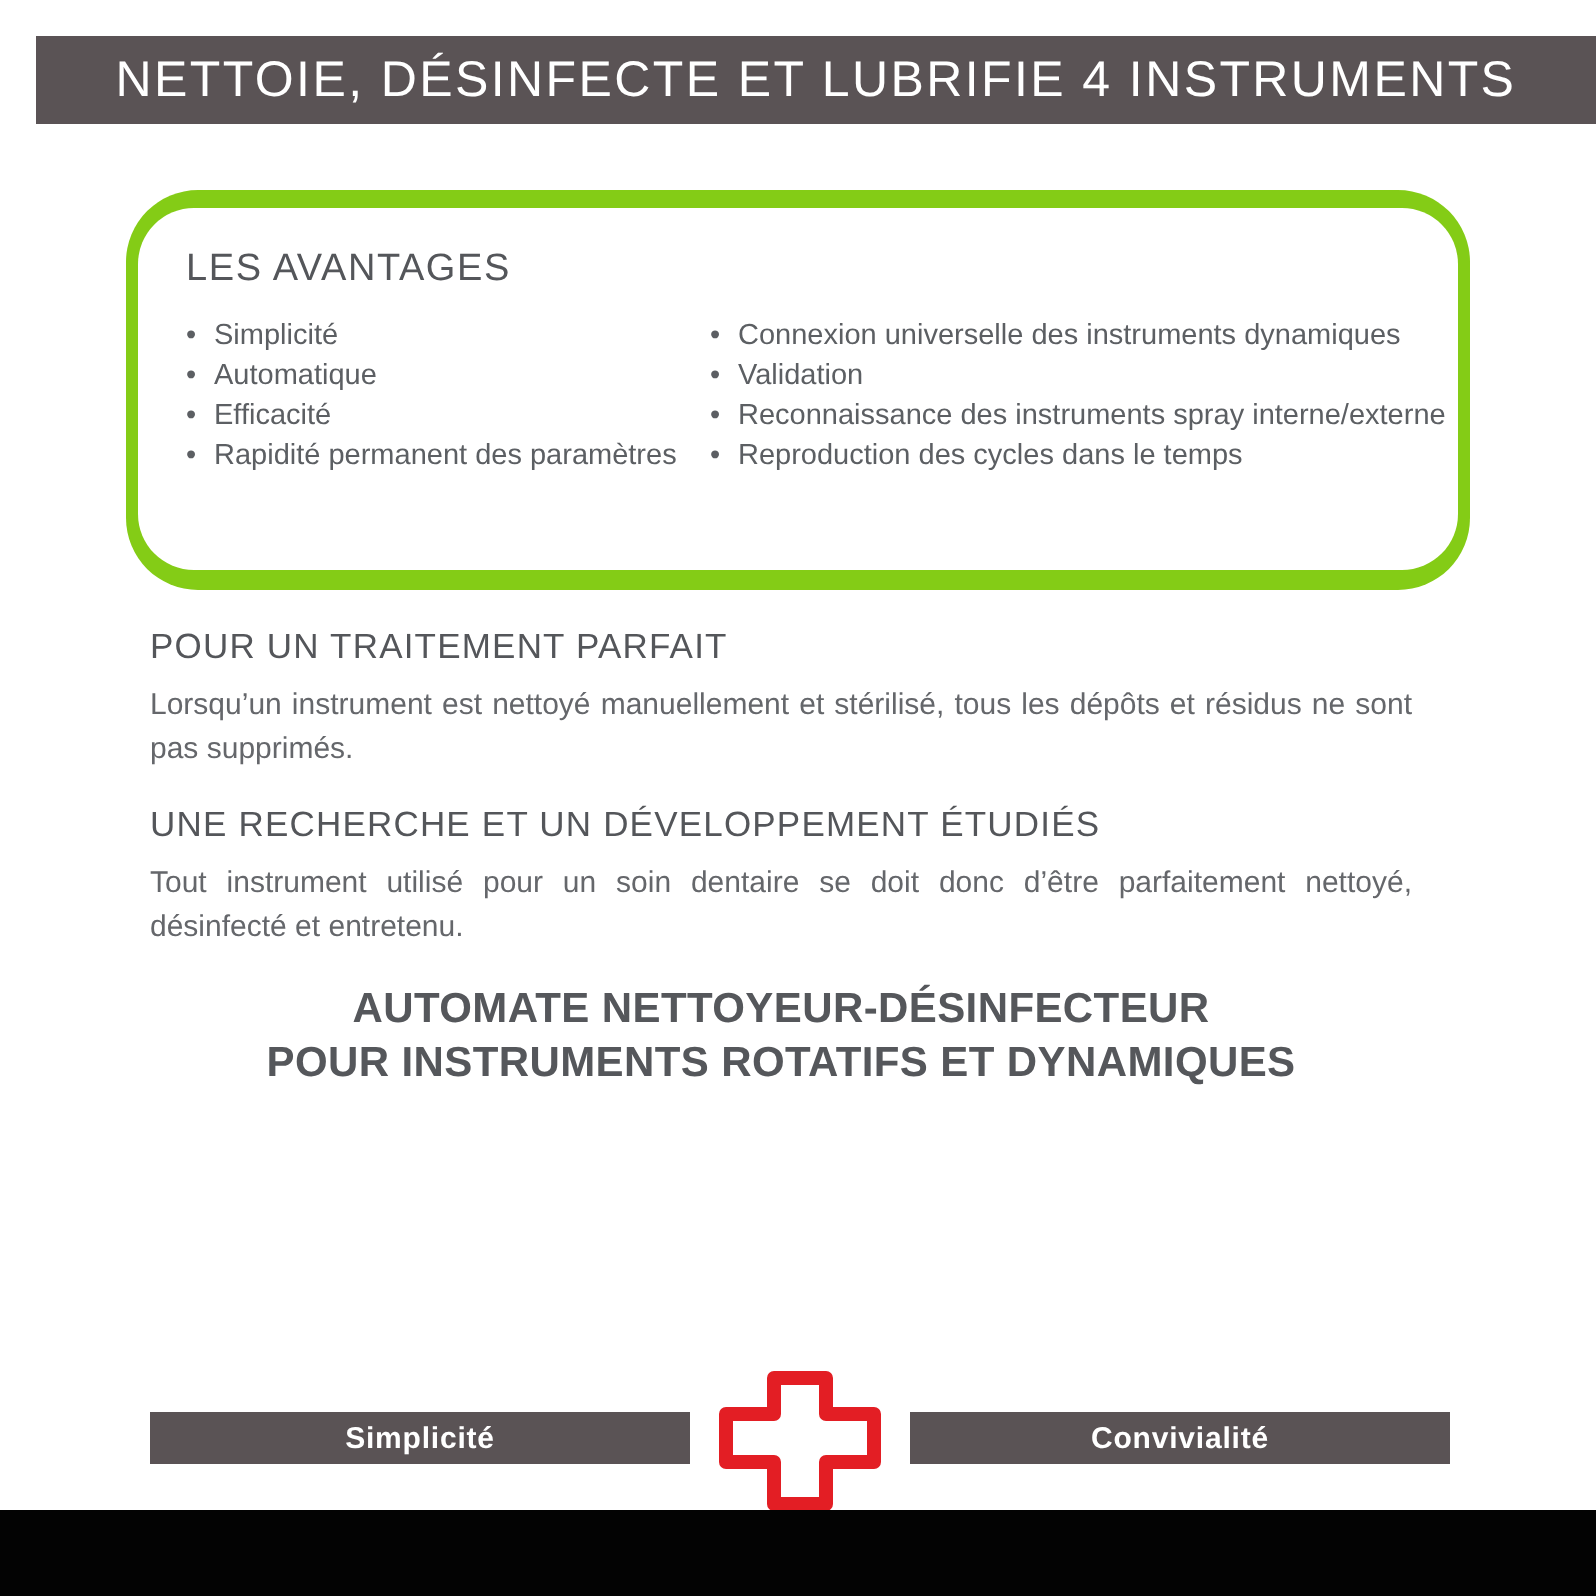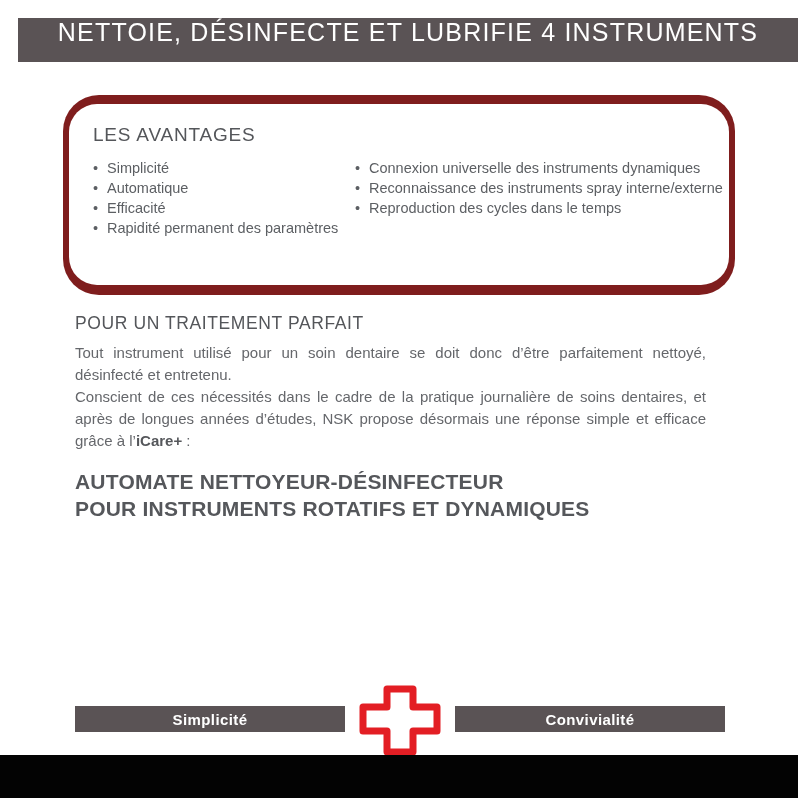--- a/index.html
+++ b/index.html
@@ -3,29 +3,29 @@
 <meta charset="utf-8">
 <style>
   html,body{margin:0;padding:0;background:#fff;}
   .page{
     position:relative;width:798px;height:798px;background:#ffffff;
     font-family:"Liberation Sans",sans-serif;overflow:hidden;
   }
   
   .header-bar{
     position:absolute;left:18px;right:0;top:18px;height:44px;
-    background:#5a5355;display:flex;justify-content:center;
+    background:#5a5355;display:flex;align-items:center;justify-content:center;
   }
   .header-bar .title{
     color:#ffffff;font-size:25px;font-weight:300;letter-spacing:1.2px;white-space:nowrap;
   }
   
   .adv-box{
     position:absolute;left:63px;top:95px;width:672px;height:200px;
-    background:#7f1d1d;border-radius:36px;
+    background:#84cc16;border-radius:36px;
   }
   .adv-inner{
     position:absolute;left:6px;right:6px;top:9px;bottom:10px;
     background:#ffffff;border-radius:28px;
     padding:20px 10px 0 24px;box-sizing:border-box;
   }
   .adv-title{
     color:#54565a;font-size:19px;font-weight:400;letter-spacing:0.8px;margin:0 0 12px 0;
   }
   .adv-cols{display:flex;}
@@ -37,21 +37,21 @@
   .content{position:absolute;left:75px;right:92px;top:313px;color:#65676b;}
   .sec-heading{
     color:#54565a;font-size:17.5px;font-weight:400;letter-spacing:0.6px;margin:0 0 8px 0;
   }
   .content p{
     margin:0;font-size:15px;line-height:22px;text-align:justify;color:#65676b;
   }
   .sec-heading.second{margin-top:16px;}
   .brand{font-weight:bold;color:#55575b;}
   .claim{
-    margin-top:16px;color:#55575b;font-weight:bold;
+    text-align:center;margin-top:16px;color:#55575b;font-weight:bold;
     font-size:21px;line-height:27px;letter-spacing:0.2px;
   }
   
   .bottom-bar{
     position:absolute;top:706px;height:26px;background:#5a5355;
     display:flex;align-items:center;justify-content:center;
   }
   .bottom-bar .bar-label{color:#ffffff;font-size:15px;font-weight:bold;letter-spacing:0.4px;}
   .bar-left{left:75px;width:270px;}
   .bar-right{left:455px;width:270px;}
@@ -73,32 +73,34 @@
       <h2 class="adv-title">LES AVANTAGES</h2>
       <div class="adv-cols">
         <ul class="adv-list left">
           <li>Simplicité</li>
           <li>Automatique</li>
           <li>Efficacité</li>
           <li>Rapidité permanent des paramètres</li>
         </ul>
         <ul class="adv-list">
           <li>Connexion universelle des instruments dynamiques</li>
+          <li>Validation</li>
           <li>Reconnaissance des instruments spray interne/externe</li>
           <li>Reproduction des cycles dans le temps</li>
         </ul>
       </div>
     </div>
   </div>
 
   <div class="content">
     <h3 class="sec-heading">POUR UN TRAITEMENT PARFAIT</h3>
+    <p>Lorsqu’un instrument est nettoyé manuellement et stérilisé, tous les dépôts et résidus ne sont pas supprimés.</p>
 
+    <h3 class="sec-heading second">UNE RECHERCHE ET UN DÉVELOPPEMENT ÉTUDIÉS</h3>
     <p>Tout instrument utilisé pour un soin dentaire se doit donc d’être parfaitement nettoyé, désinfecté et entretenu.</p>
-    <p><span>Conscient de ces nécessités dans le cadre de la pratique journalière de soins dentaires, et après de longues années d’études, NSK propose désormais une réponse simple et efficace grâce à l’</span><span class="brand">iCare+</span><span> :</span></p>
 
     <div class="claim">
       <div>AUTOMATE NETTOYEUR-DÉSINFECTEUR</div>
       <div>POUR INSTRUMENTS ROTATIFS ET DYNAMIQUES</div>
     </div>
   </div>
 
   <div class="bottom-bar bar-left">
     <span class="bar-label">Simplicité</span>
   </div>

